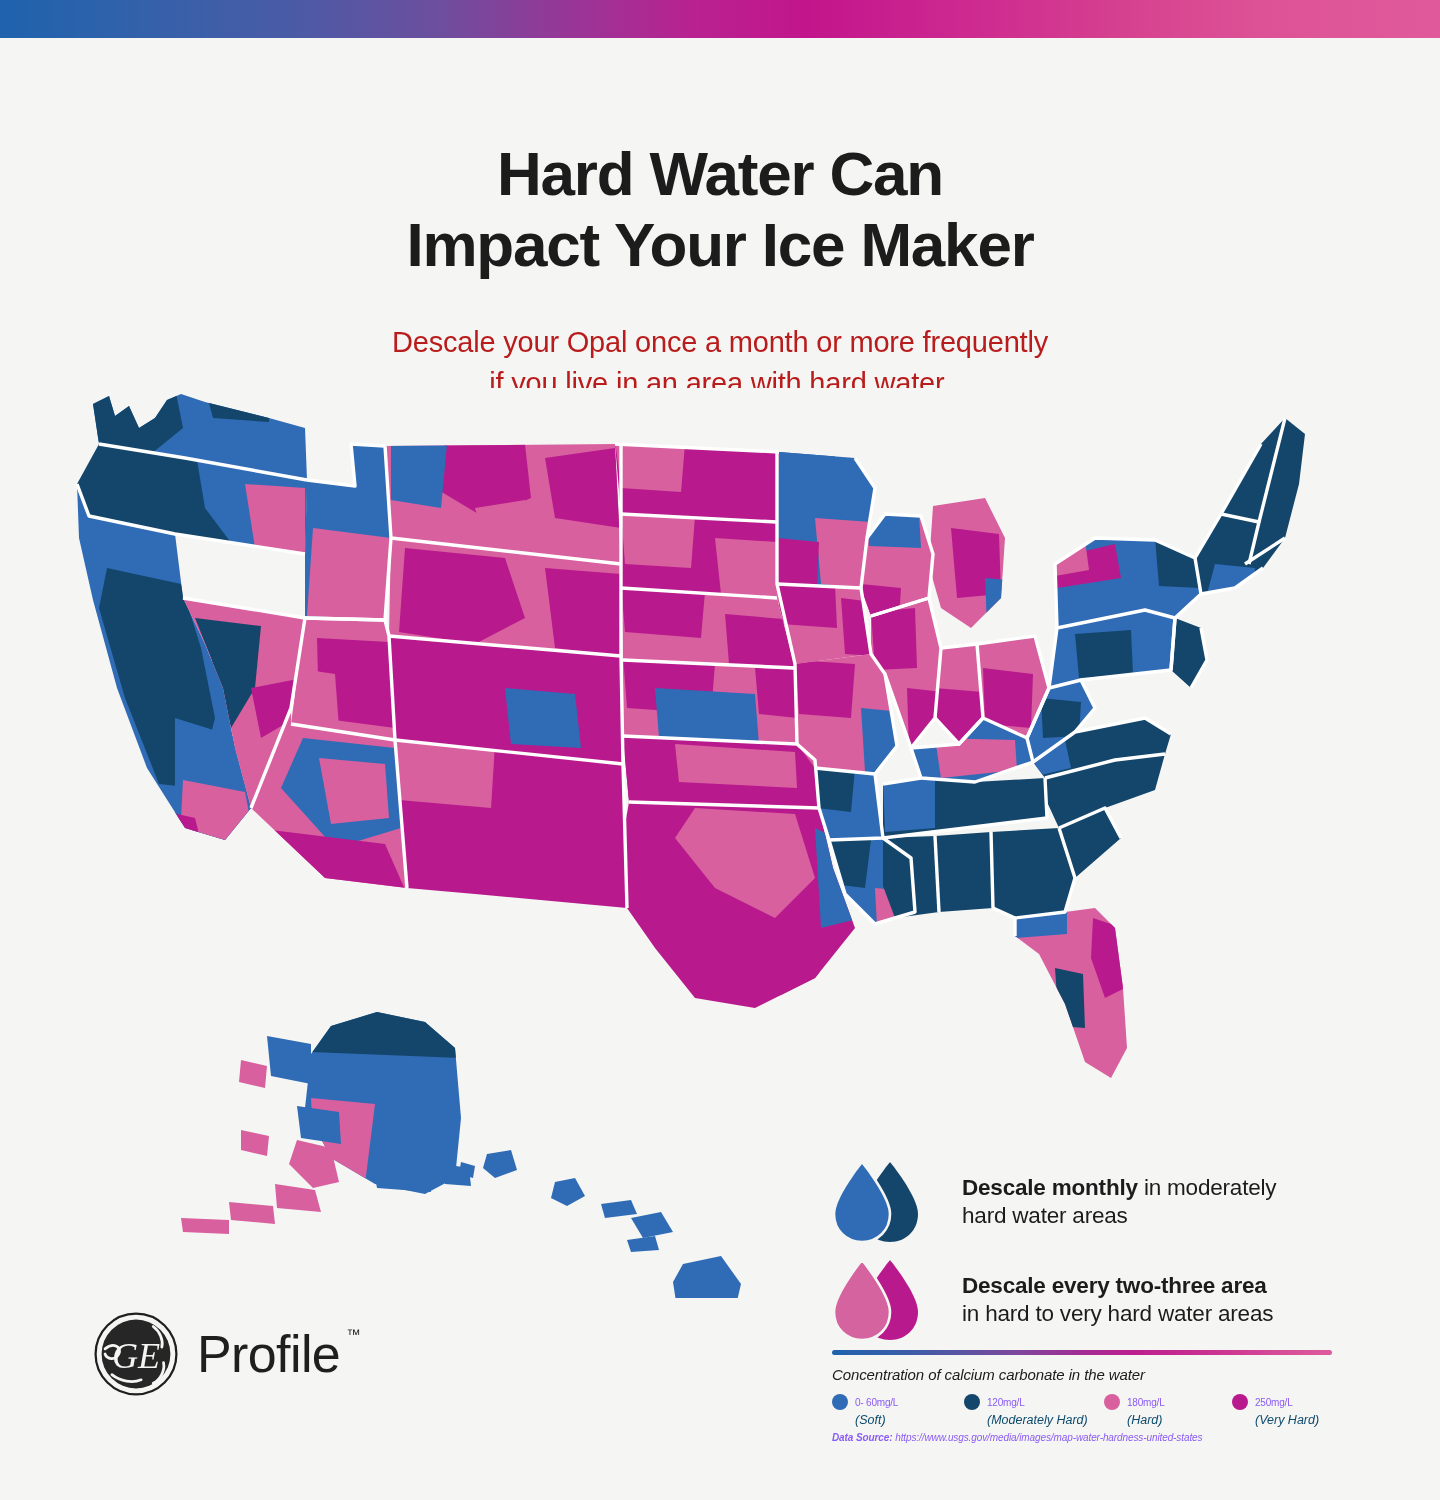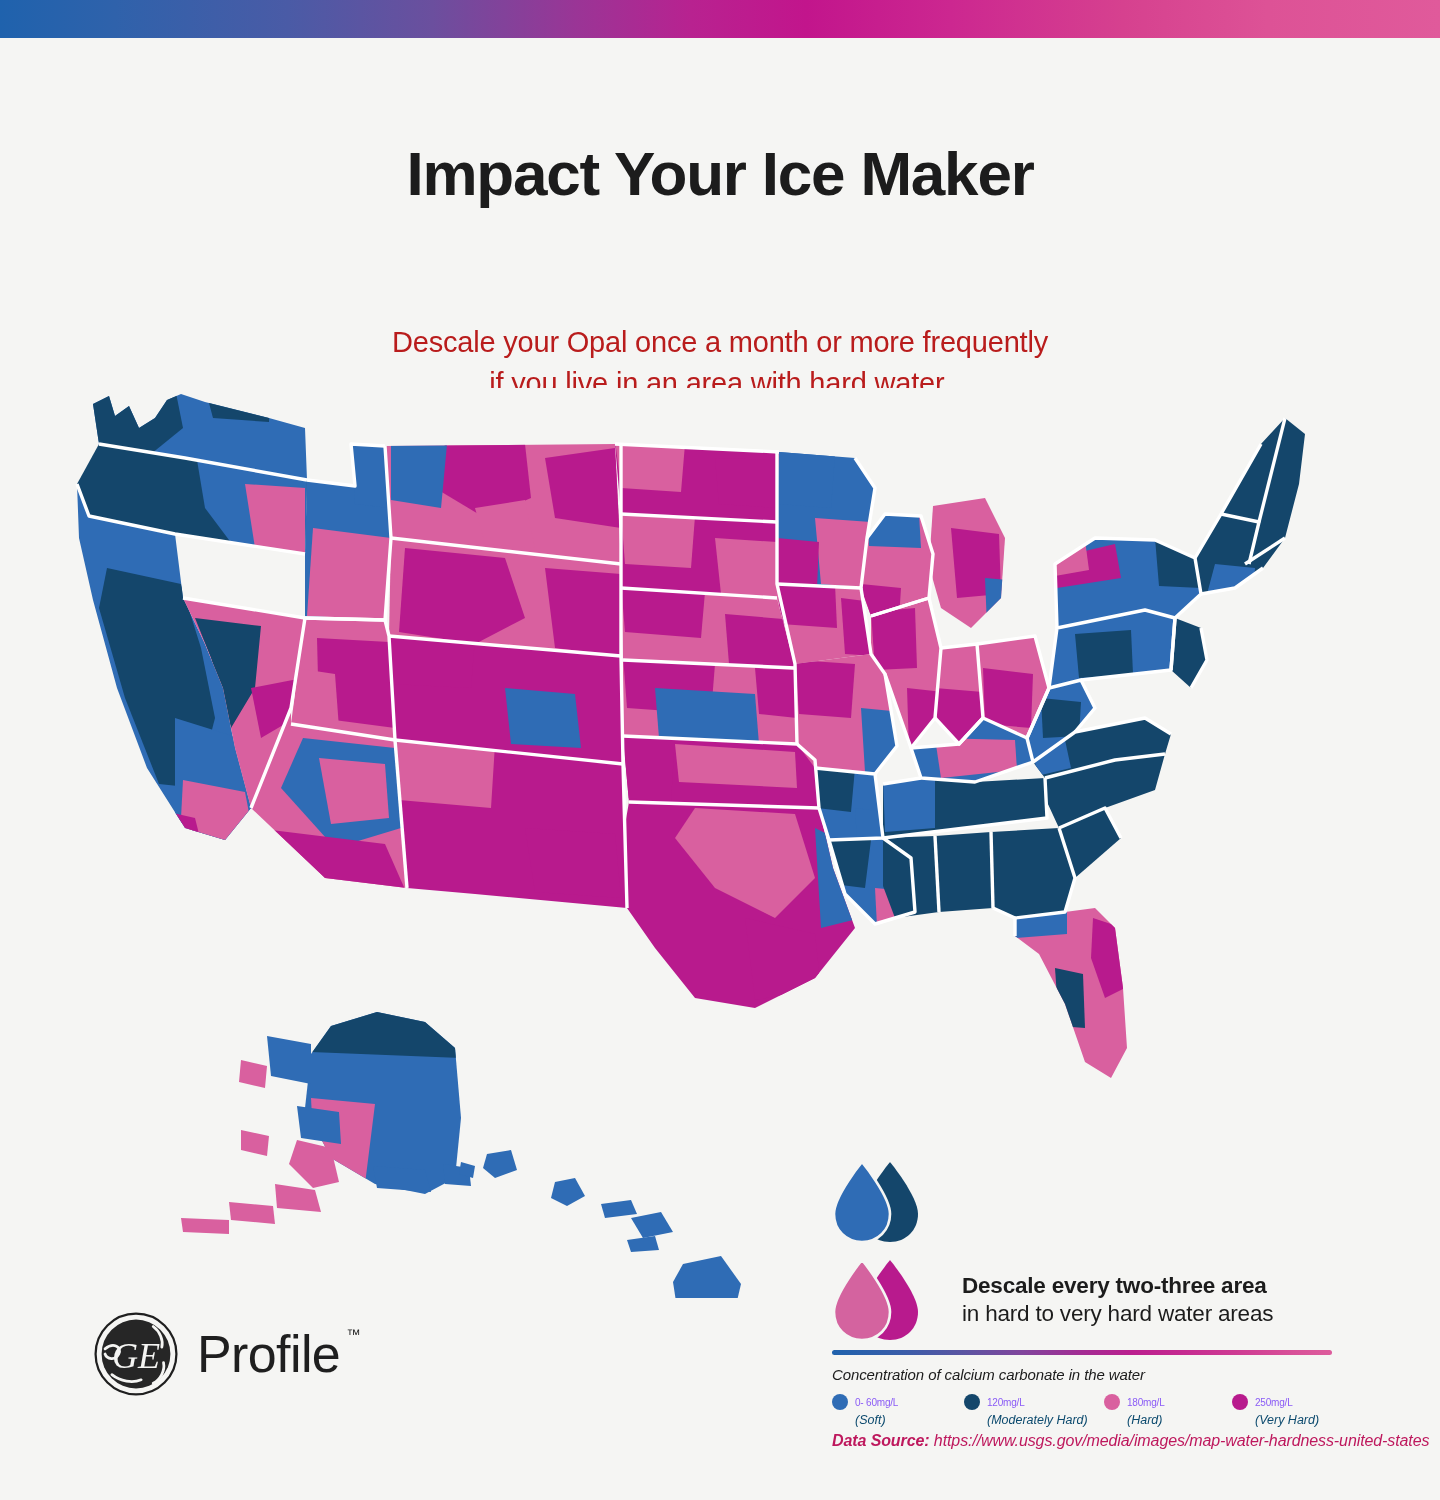--- a/index.html
+++ b/index.html
@@ -119,32 +119,33 @@
   .si-3{left:400px;}
   .dot{
     width:16px;height:16px;border-radius:50%;flex:0 0 16px;margin-top:2px;
   }
   .si-labels{line-height:1.12;}
   .si-value{font-size:10px;font-weight:400;letter-spacing:-.2px;color:#8b5cf6;white-space:nowrap;}
   .si-name{font-size:12.5px;font-style:italic;font-weight:400;color:#0c4a6e;white-space:nowrap;margin-top:1px;}
 
   .data-source{
     position:absolute;left:832px;top:1432px;
-    font-size:16px;font-style:italic;color:#be185d;letter-spacing:-.1px;white-space:nowrap;
+    font-size:10px;font-style:italic;color:#8b5cf6;letter-spacing:-.1px;white-space:nowrap;
   }
   .data-source b{font-weight:700;font-style:italic;}
 </style>
 </head>
 <body>
 
 <div id="infographic">
 
   <div class="top-bar"></div>
 
   <h1 class="title">
+    <span>Hard Water Can</span>
     <span class="l2">Impact Your Ice Maker</span>
   </h1>
 
   <p class="subtitle">
     <span>Descale your Opal once a month or more frequently</span>
     <span class="l2">if you live in an area with hard water.</span>
   </p>
 
   <div class="map-wrap">
     <svg viewBox="0 0 1340 910" xmlns="http://www.w3.org/2000/svg" aria-label="US water hardness map">
@@ -649,20 +650,24 @@
     </span>
   </div>
 
   <div class="descale descale-1">
     <span class="drops">
       <svg width="104" height="88" viewBox="0 0 104 88" xmlns="http://www.w3.org/2000/svg">
         <path d="M58,2 C58,2 86,36 86,54 C86,70 74,82 58,82 C42,82 30,70 30,54 C30,36 58,2 58,2 Z" fill="#14466b"></path>
         <path d="M30,2 C30,2 58,36 58,54 C58,70 46,82 30,82 C14,82 2,70 2,54 C2,36 30,2 30,2 Z" fill="#2f6cb5" stroke="#f5f5f3" stroke-width="2.6"></path>
       </svg>
     </span>
+    <span class="descale-text">
+      <b>Descale monthly</b><span> in moderately</span>
+      <span class="ln2">hard water areas</span>
+    </span>
   </div>
 
   <div class="descale descale-2">
     <span class="drops">
       <svg width="104" height="88" viewBox="0 0 104 88" xmlns="http://www.w3.org/2000/svg">
         <path d="M58,2 C58,2 86,36 86,54 C86,70 74,82 58,82 C42,82 30,70 30,54 C30,36 58,2 58,2 Z" fill="#b81a8d"></path>
         <path d="M30,2 C30,2 58,36 58,54 C58,70 46,82 30,82 C14,82 2,70 2,54 C2,36 30,2 30,2 Z" fill="#d4639f" stroke="#f5f5f3" stroke-width="2.6"></path>
       </svg>
     </span>
     <span class="descale-text">

